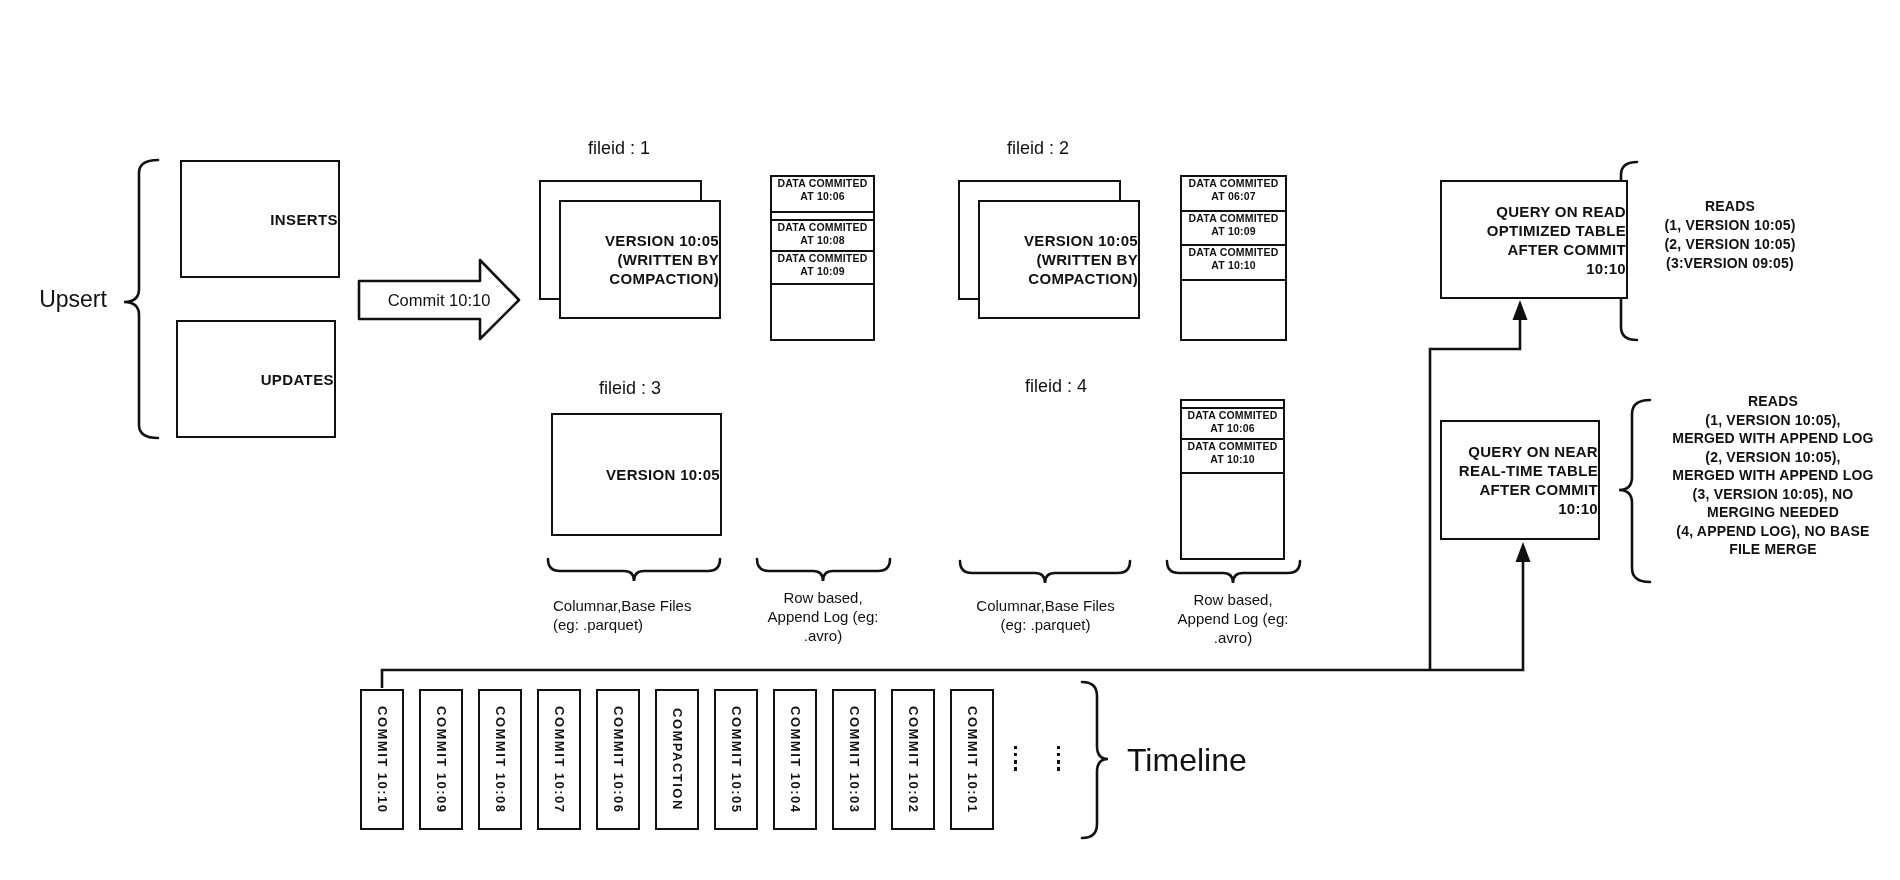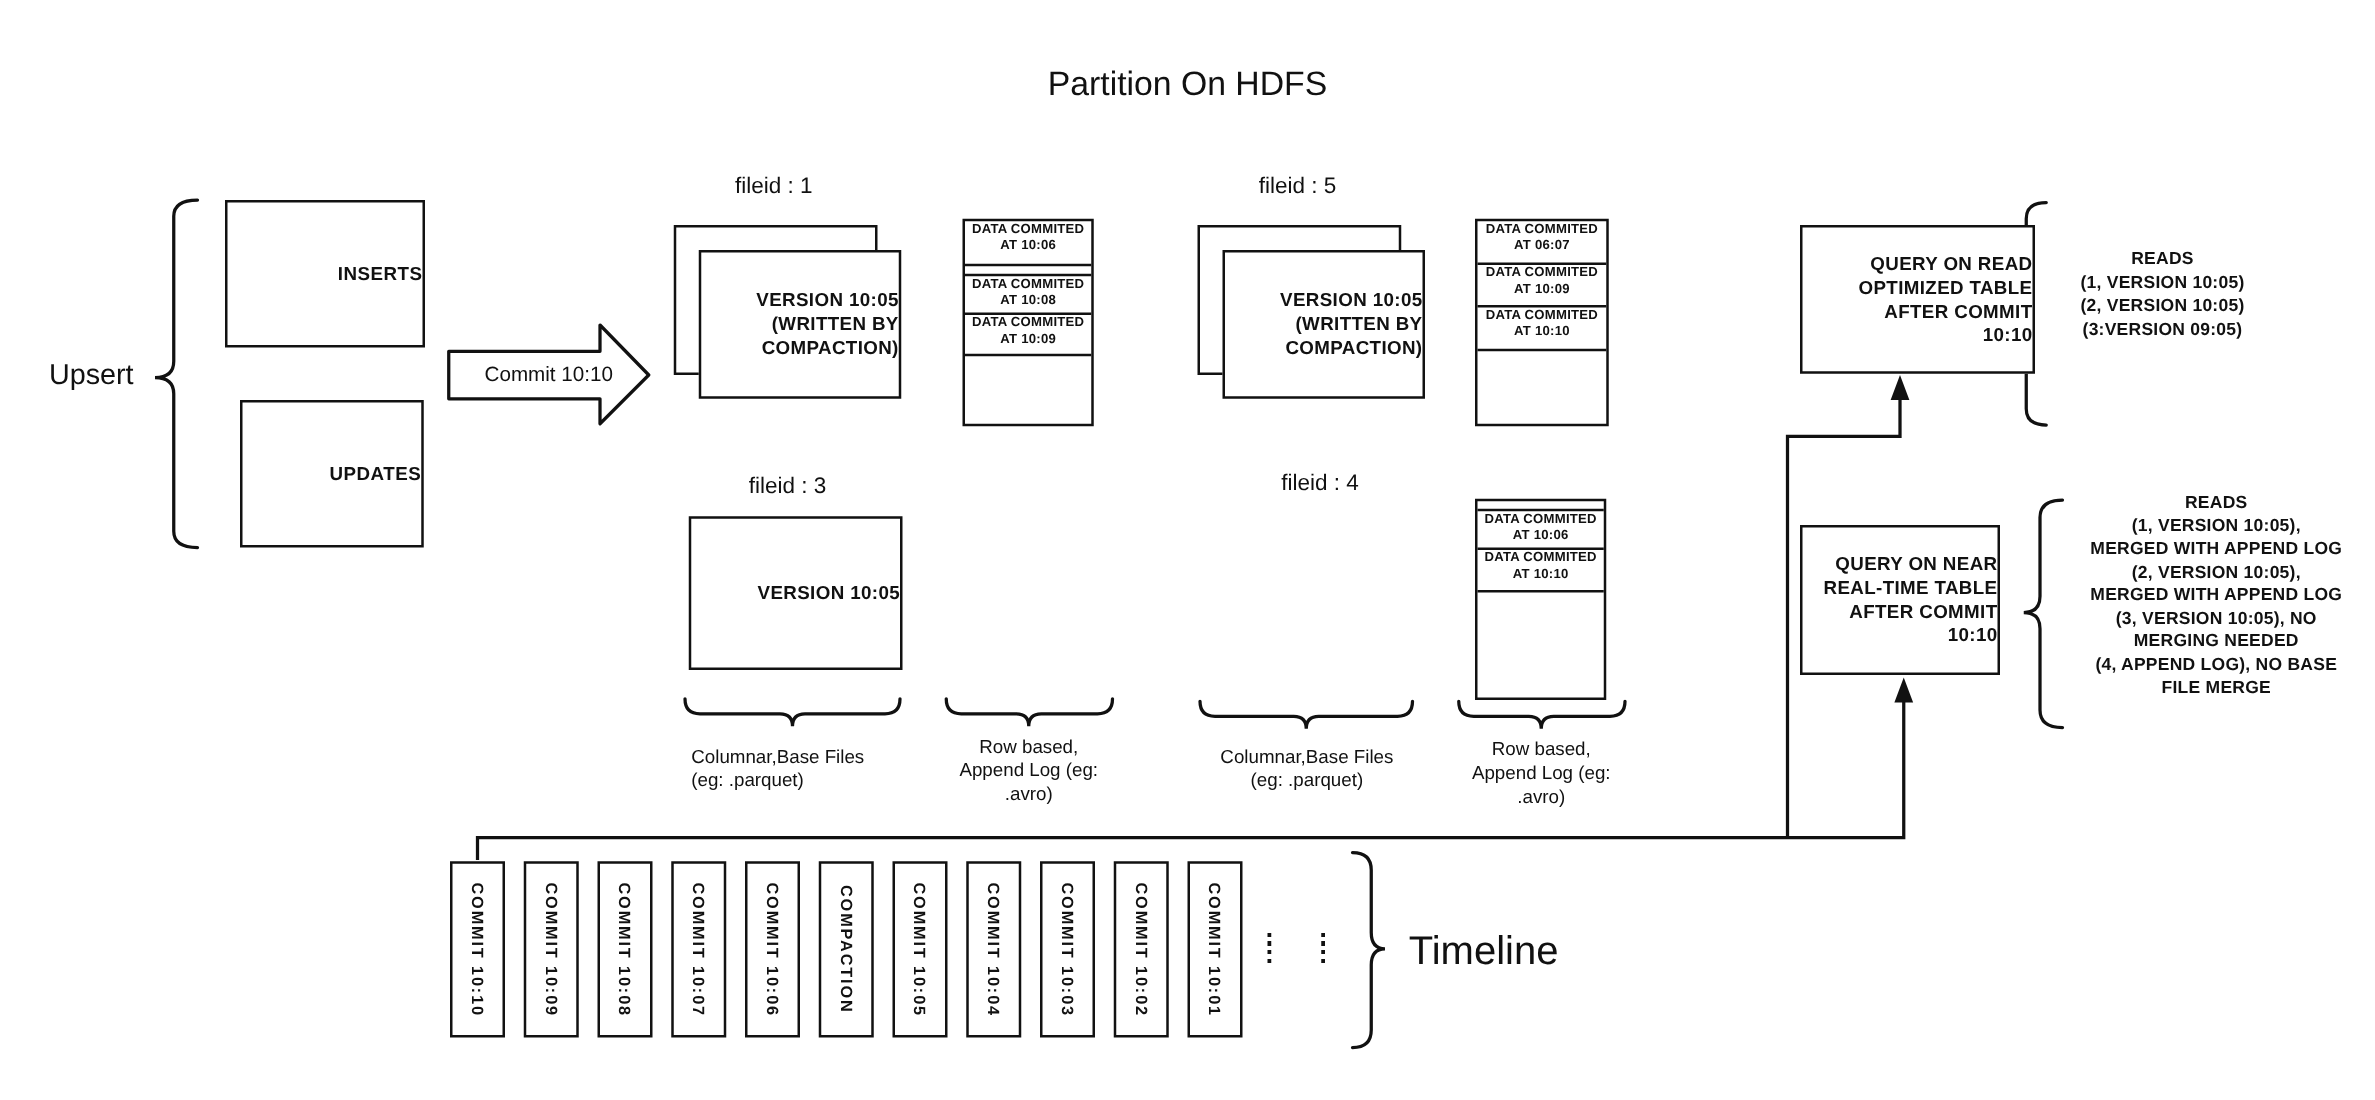--- a/index.html
+++ b/index.html
@@ -49,27 +49,26 @@
     <path d="M 757,559 Q 757,571 769,571 L 813,571 Q 823,571 823,581 Q 823,571 833,571 L 878,571 Q 890,571 890,559" fill="none" stroke="#111" stroke-width="2.6" stroke-linecap="round"></path>
     <path d="M 960,561 Q 960,573 972,573 L 1035,573 Q 1045,573 1045,583 Q 1045,573 1055,573 L 1118,573 Q 1130,573 1130,561" fill="none" stroke="#111" stroke-width="2.6" stroke-linecap="round"></path>
     <path d="M 1167,561 Q 1167,573 1179,573 L 1223,573 Q 1233,573 1233,583 Q 1233,573 1243,573 L 1288,573 Q 1300,573 1300,561" fill="none" stroke="#111" stroke-width="2.6" stroke-linecap="round"></path>
 
     <path d="M 1637,162 Q 1621,162 1621,175 L 1621,238 Q 1621,250 1610,250 Q 1621,250 1621,262 L 1621,327 Q 1621,340 1637,340" fill="none" stroke="#111" stroke-width="2.6" stroke-linecap="round"></path>
     <path d="M 1650,400 Q 1632,400 1632,414 L 1632,477 Q 1632,490 1619,490 Q 1632,490 1632,503 L 1632,568 Q 1632,582 1650,582" fill="none" stroke="#111" stroke-width="2.6" stroke-linecap="round"></path>
 
     <path d="M 1082,682 Q 1097,682 1097,696 L 1097,746 Q 1097,759 1108,759 Q 1097,759 1097,772 L 1097,824 Q 1097,838 1082,838" fill="none" stroke="#111" stroke-width="2.6" stroke-linecap="round"></path>
   </svg>
 
-  <div class="lbl center" style="left:800px;top:52px;width:300px;font-size:27px;">Partition On HDFS</div>
 
   <div class="lbl center" style="left:23px;top:286px;width:100px;font-size:23px;">Upsert</div>
   <div class="box flexc caps" style="left:180px;top:160px;width:160px;height:118px;font-size:15px;">
     <span>INSERTS</span>
   </div>
-  <div class="box flexc caps" style="left:192px;top:320px;width:147px;height:118px;font-size:15px;">
+  <div class="box flexc caps" style="left:176px;top:320px;width:160px;height:118px;font-size:15px;">
     <span>UPDATES</span>
   </div>
   <div class="lbl center" style="left:384px;top:291px;width:110px;font-size:16.5px;z-index:3;">Commit 10:10</div>
 
   <div class="lbl center" style="left:569px;top:138px;width:100px;font-size:18px;">fileid : 1</div>
   <div class="box" style="left:539px;top:180px;width:163px;height:120px;"></div>
   <div class="box flexc basebox" style="left:559px;top:200px;width:162px;height:119px;">
     <span>VERSION 10:05</span>
     <span>(WRITTEN BY</span>
     <span>COMPACTION)</span>
@@ -83,21 +82,21 @@
     <div class="logseg" style="height:29px;">
       <span>DATA COMMITED</span>
       <span>AT 10:08</span>
     </div>
     <div class="logseg" style="height:31px;">
       <span>DATA COMMITED</span>
       <span>AT 10:09</span>
     </div>
   </div>
 
-  <div class="lbl center" style="left:988px;top:138px;width:100px;font-size:18px;">fileid : 5</div>
+  <div class="lbl center" style="left:988px;top:138px;width:100px;font-size:18px;">fileid : 2</div>
   <div class="box" style="left:958px;top:180px;width:163px;height:120px;"></div>
   <div class="box flexc basebox" style="left:978px;top:200px;width:162px;height:119px;">
     <span>VERSION 10:05</span>
     <span>(WRITTEN BY</span>
     <span>COMPACTION)</span>
   </div>
   <div class="box logbox" style="left:1180px;top:175px;width:107px;height:166px;">
     <div class="logseg" style="height:33px;">
       <span>DATA COMMITED</span>
       <span>AT 06:07</span>

